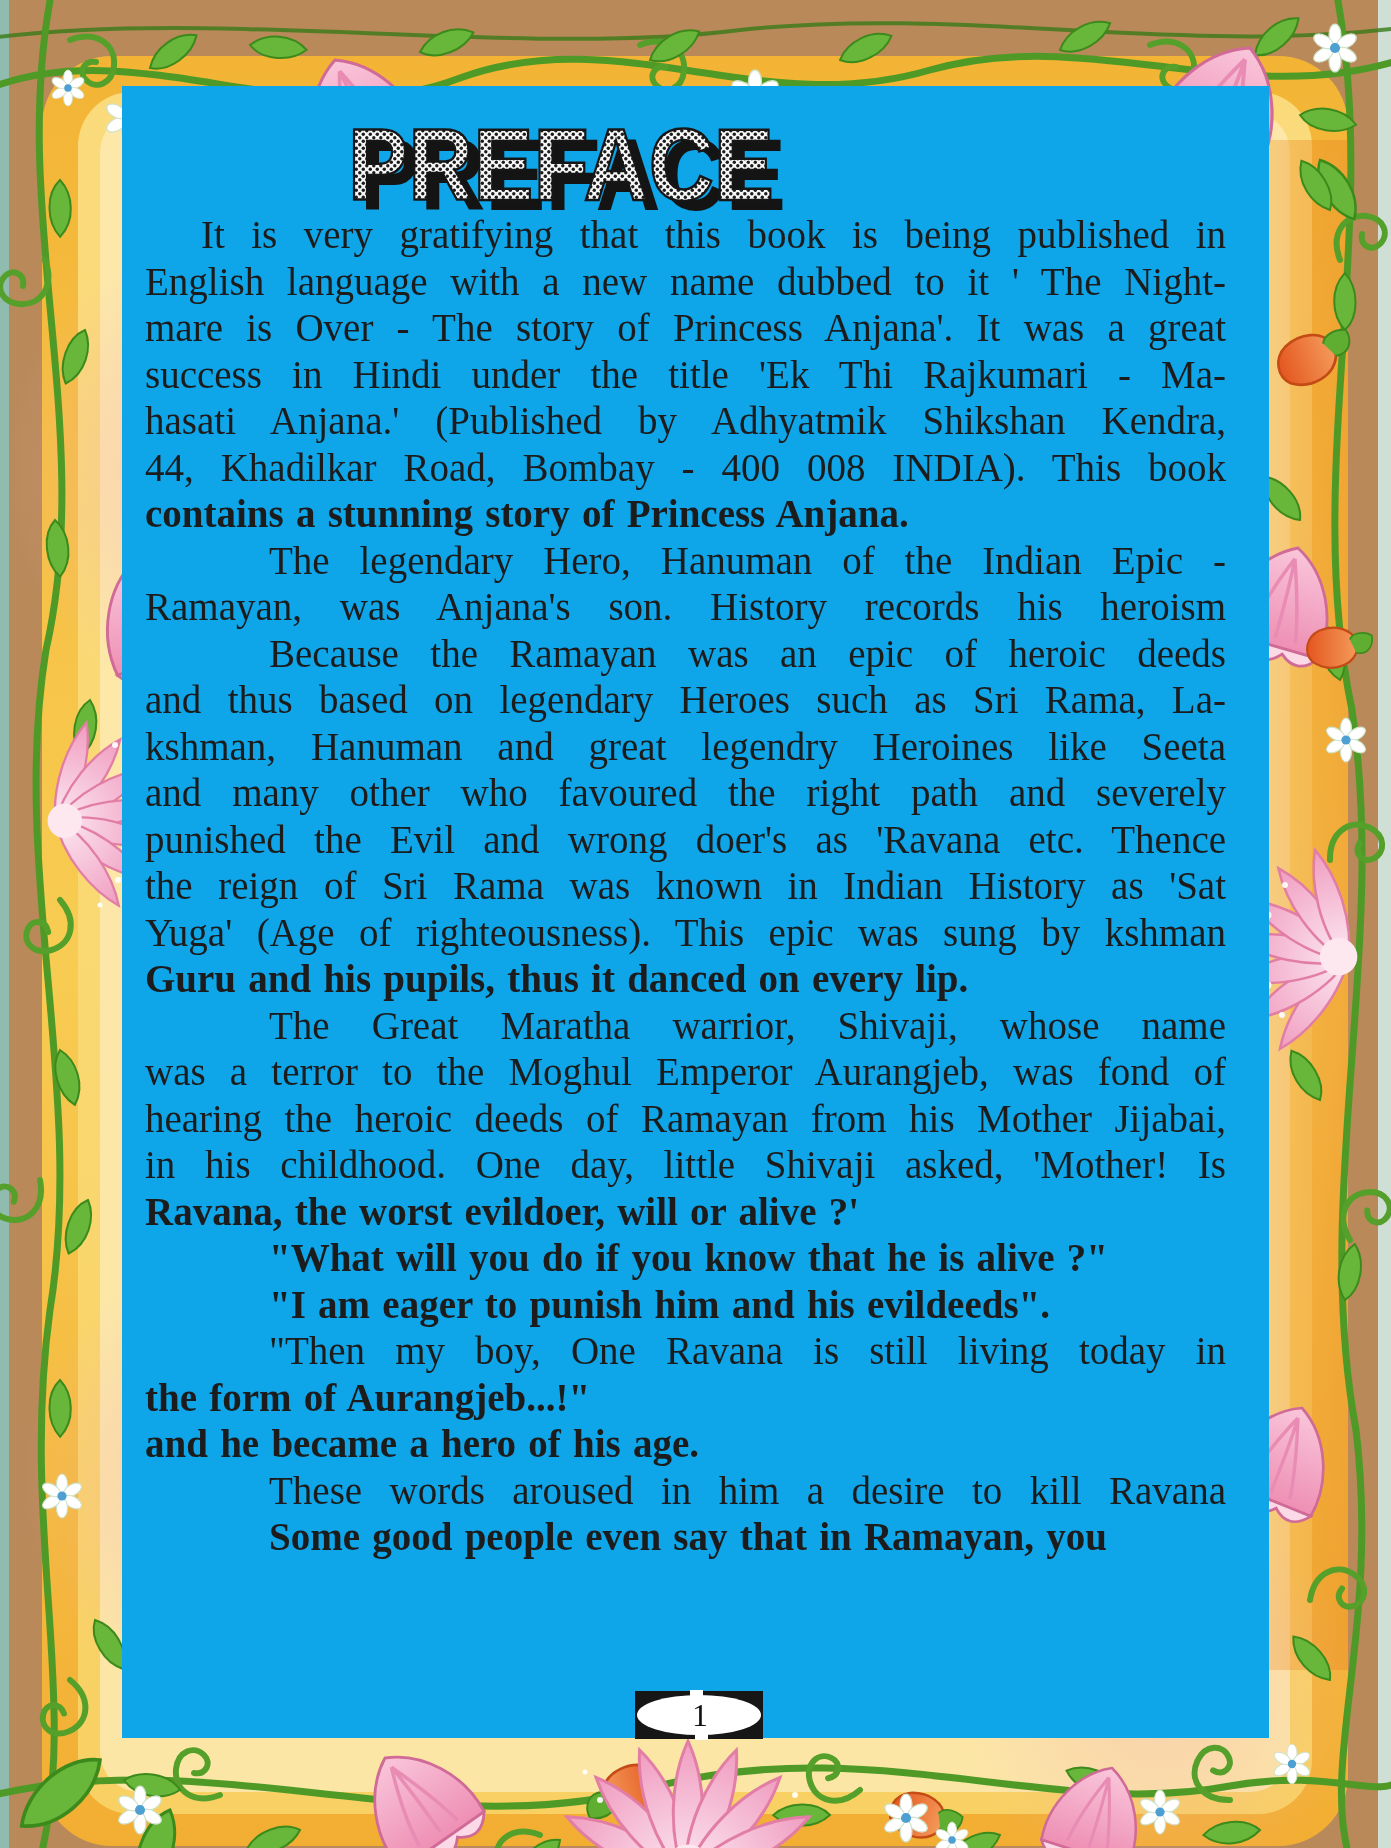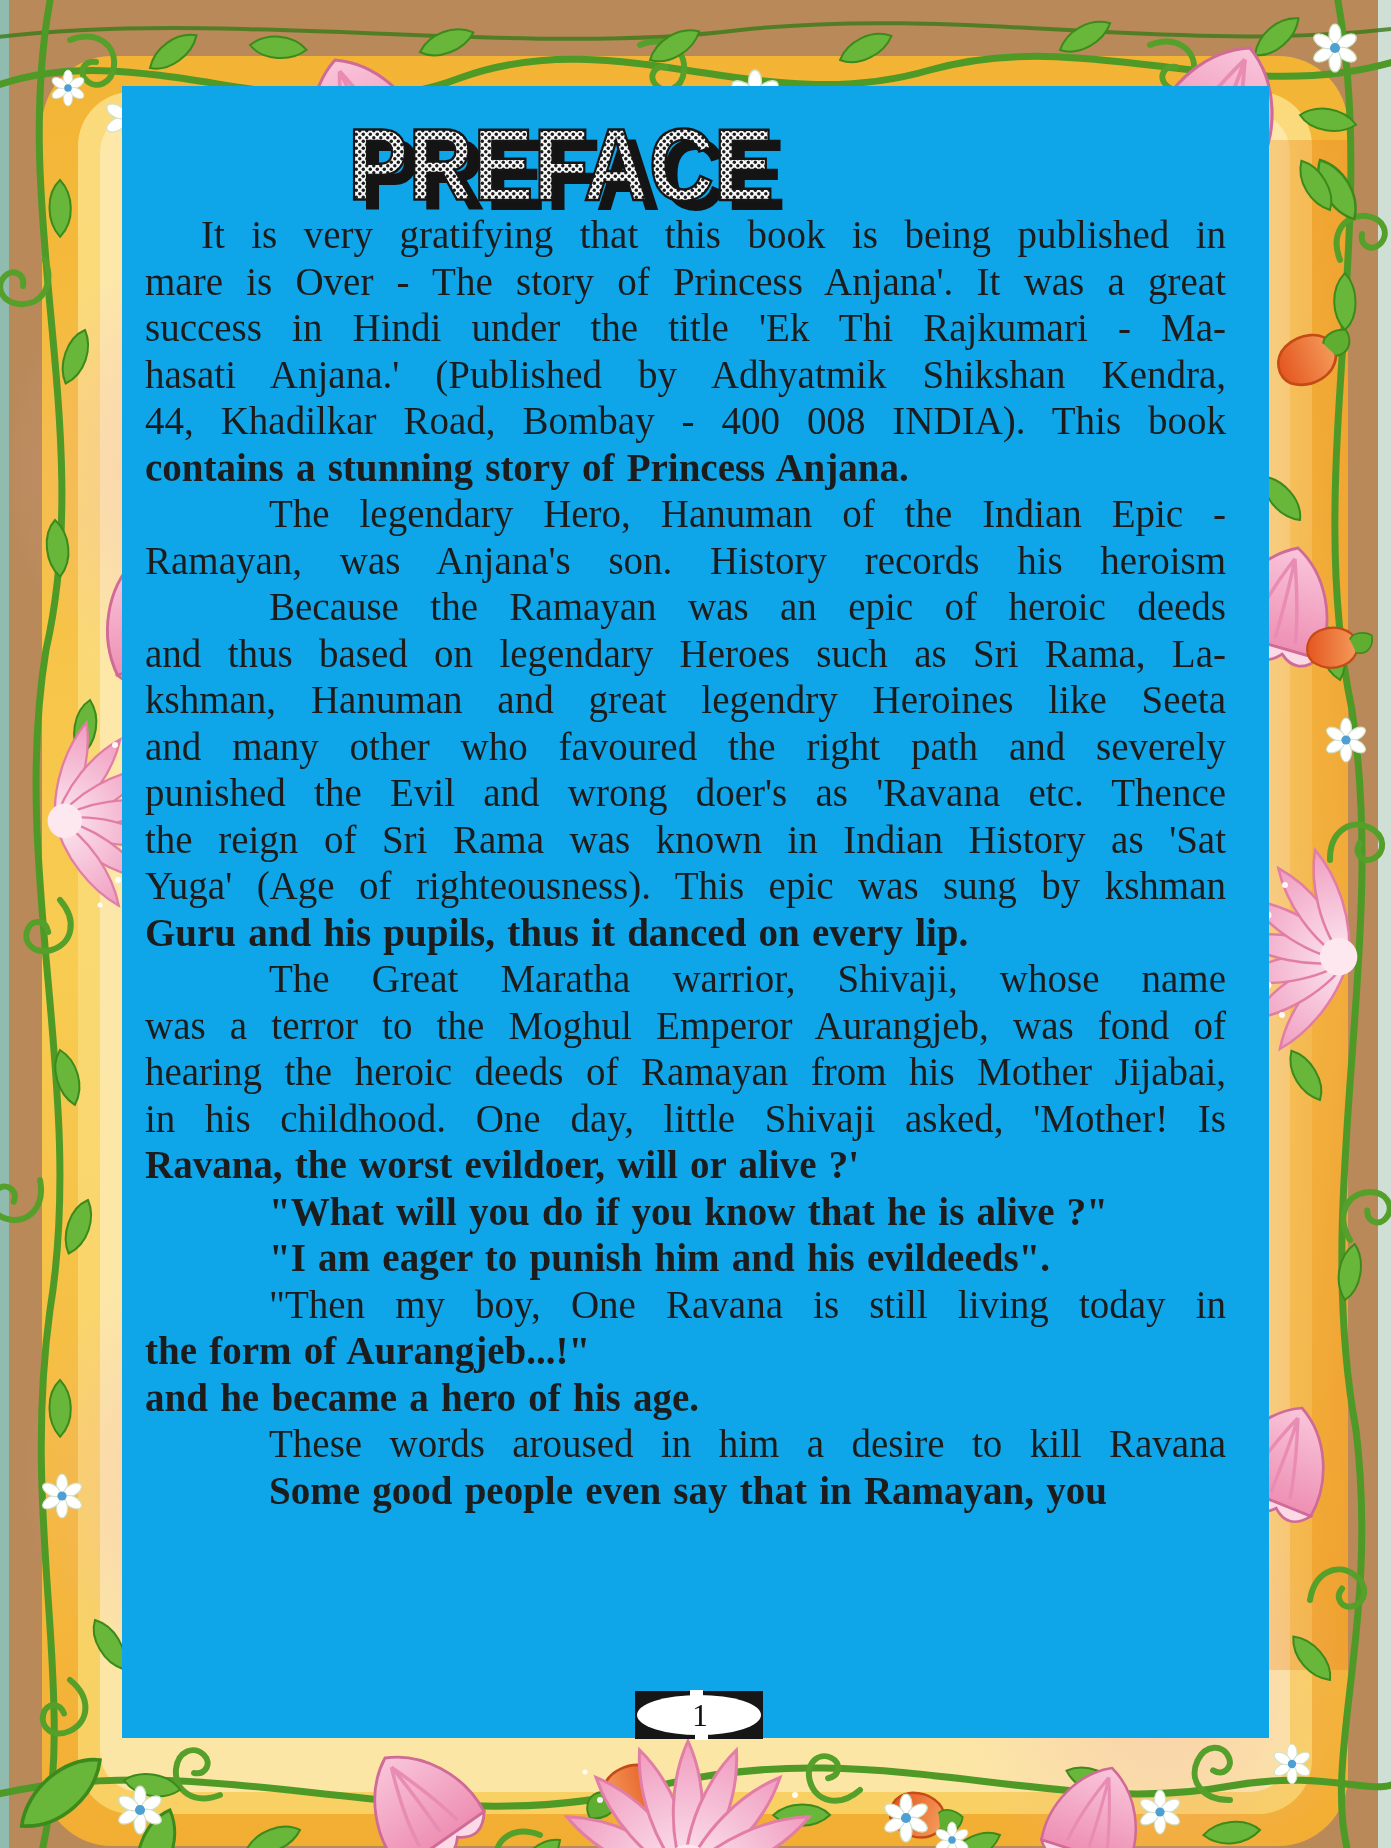--- a/index.html
+++ b/index.html
@@ -245,20 +245,21 @@
           <circle cx="5.3" cy="5.3" r="1.7" fill="#1c1c1c"></circle>
         </pattern>
       </defs>
       <text class="tshadow" x="16" y="102" textLength="426" lengthAdjust="spacingAndGlyphs" fill="#141414">PREFACE</text>
       <text class="tface" x="4" y="92" textLength="426" lengthAdjust="spacingAndGlyphs" fill="url(#dotfill)" stroke="#161616" stroke-width="2.5">PREFACE</text>
     </svg>
 
     <div class="text-col">
         <div class="para">
           <div class="tline firstline small">It is very gratifying that this book is being published in</div>
+          <div class="tline">English language with a new name dubbed to it ' The Night-</div>
           <div class="tline">mare is Over - The story of Princess Anjana'. It was a great</div>
           <div class="tline">success in Hindi under the title 'Ek Thi Rajkumari - Ma-</div>
           <div class="tline">hasati Anjana.' (Published  by Adhyatmik Shikshan Kendra,</div>
           <div class="tline">44, Khadilkar Road, Bombay - 400 008 INDIA). This book</div>
           <div class="tline lastline">contains a stunning story of Princess Anjana.</div>
         </div>
         <div class="para">
           <div class="tline firstline big">The legendary Hero, Hanuman of the Indian Epic -</div>
           <div class="tline">Ramayan, was Anjana's son. History records his heroism</div>
         </div>

